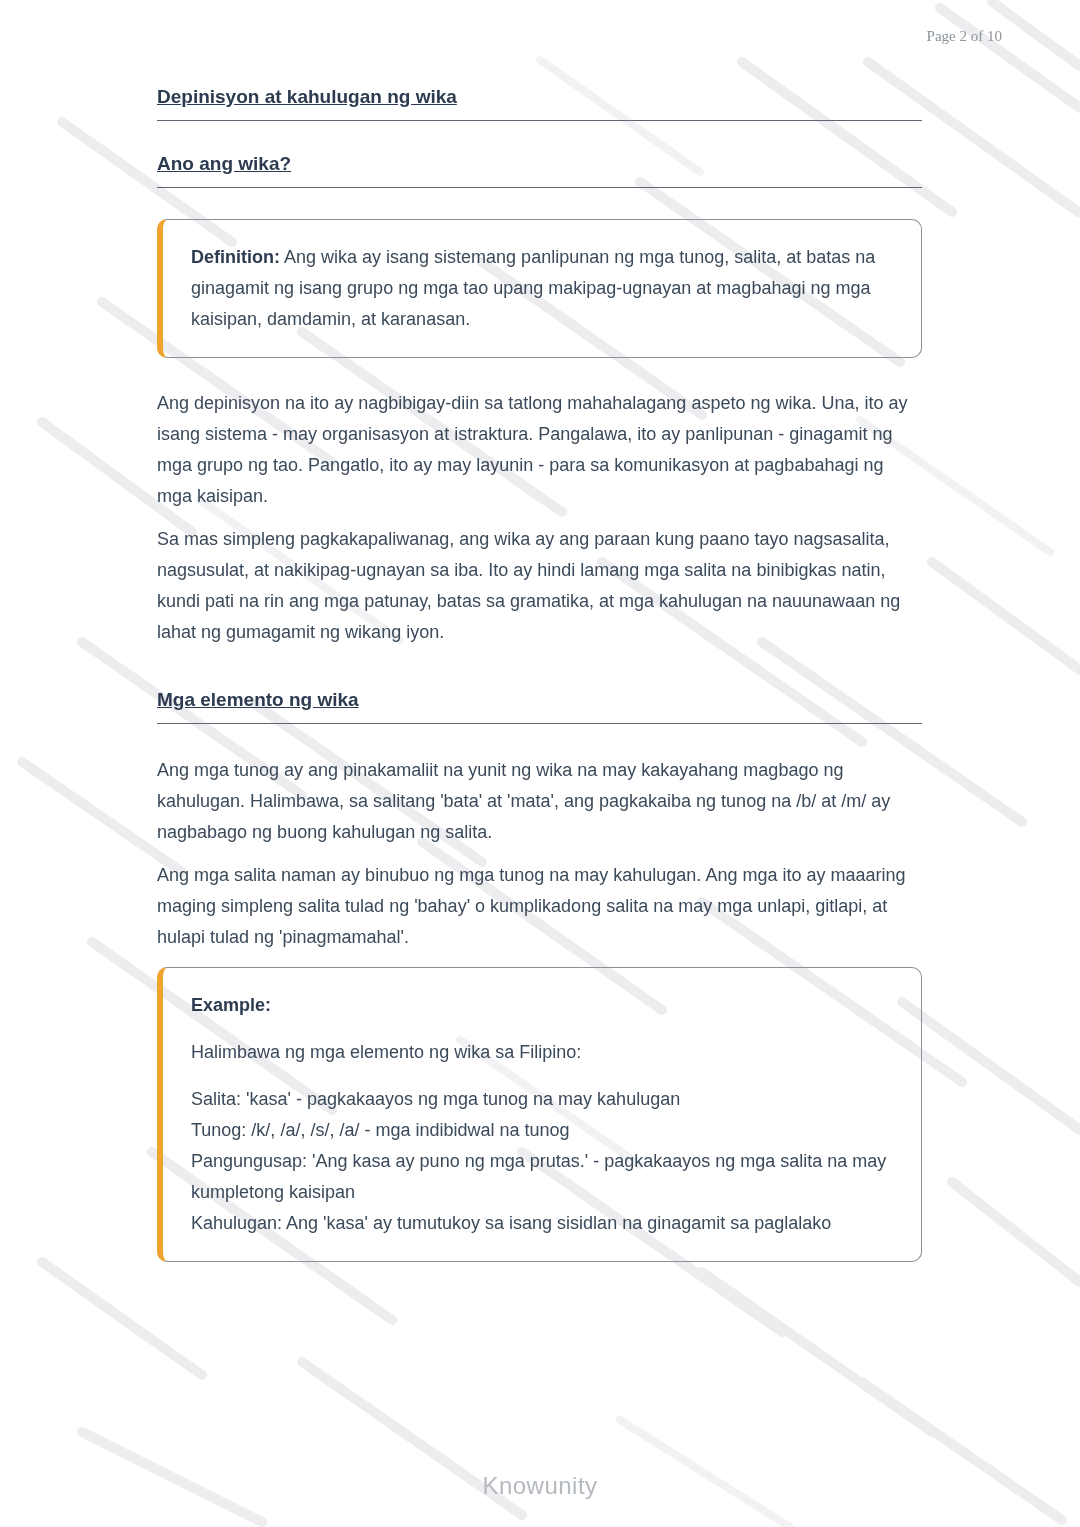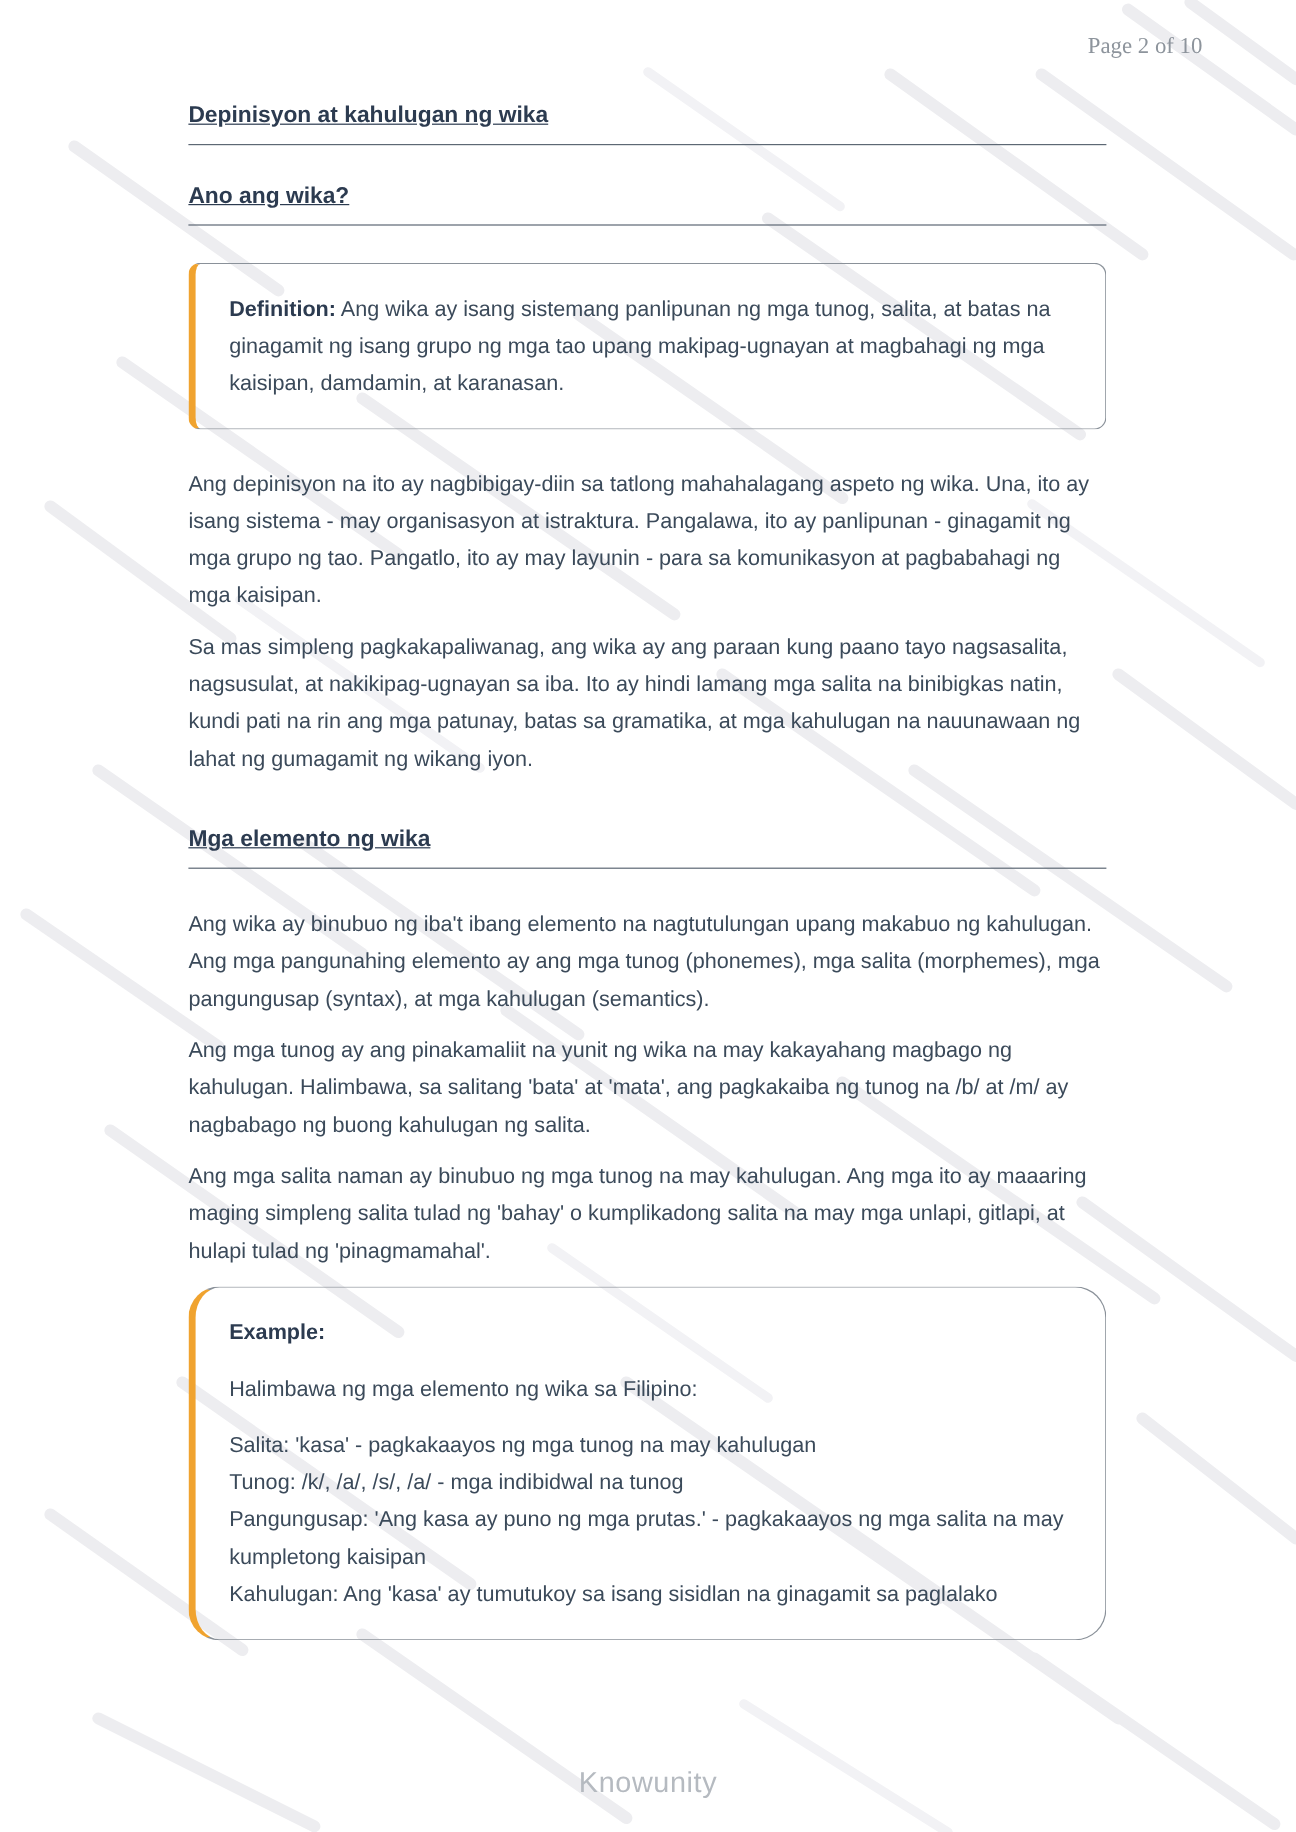--- a/index.html
+++ b/index.html
@@ -18,21 +18,21 @@
     position: absolute;
     inset: 0;
     z-index: 0;
     pointer-events: none;
   }
   .page-number {
     position: absolute;
     top: 28px;
     right: 78px;
     font-family: "Liberation Serif", serif;
-    font-size: 19px;
+    font-size: 15px;
     color: #8d949c;
     z-index: 2;
   }
   .content {
     position: absolute;
     left: 157px;
     top: 0;
     width: 765px;
     z-index: 1;
     color: #3b4a5a;
@@ -66,21 +66,20 @@
   .callout-label {
     font-weight: bold;
     color: #2c3b50;
   }
   .para {
     margin: 0 0 12px 0;
   }
   .example-box {
     margin-top: 14px;
     margin-bottom: 16px;
-    border-radius: 26px;
   }
   .ex-label {
     font-weight: bold;
     color: #2c3b50;
     margin-bottom: 16px;
   }
   .ex-intro {
     margin-bottom: 16px;
   }
   .footer-brand {
@@ -150,21 +149,20 @@
     <span class="callout-label">Definition:</span>
     <span>Ang wika ay isang sistemang panlipunan ng mga tunog, salita, at batas na ginagamit ng isang grupo ng mga tao upang makipag-ugnayan at magbahagi ng mga kaisipan, damdamin, at karanasan.</span>
   </div>
 
   <p class="para">Ang depinisyon na ito ay nagbibigay-diin sa tatlong mahahalagang aspeto ng wika. Una, ito ay isang sistema - may organisasyon at istraktura. Pangalawa, ito ay panlipunan - ginagamit ng mga grupo ng tao. Pangatlo, ito ay may layunin - para sa komunikasyon at pagbabahagi ng mga kaisipan.</p>
 
   <p class="para">Sa mas simpleng pagkakapaliwanag, ang wika ay ang paraan kung paano tayo nagsasalita, nagsusulat, at nakikipag-ugnayan sa iba. Ito ay hindi lamang mga salita na binibigkas natin, kundi pati na rin ang mga patunay, batas sa gramatika, at mga kahulugan na nauunawaan ng lahat ng gumagamit ng wikang iyon.</p>
 
   <div class="sec-heading mt-after-para">Mga elemento ng wika</div>
 
-  <p class="para">Ang wika ay binubuo ng iba't ibang elemento na nagtutulungan upang makabuo ng kahulugan. Ang mga pangunahing elemento ay ang mga tunog (phonemes), mga salita (morphemes), mga pangungusap (syntax), at mga kahulugan (semantics).</p>
 
   <p class="para">Ang mga tunog ay ang pinakamaliit na yunit ng wika na may kakayahang magbago ng kahulugan. Halimbawa, sa salitang 'bata' at 'mata', ang pagkakaiba ng tunog na /b/ at /m/ ay nagbabago ng buong kahulugan ng salita.</p>
 
   <p class="para">Ang mga salita naman ay binubuo ng mga tunog na may kahulugan. Ang mga ito ay maaaring maging simpleng salita tulad ng 'bahay' o kumplikadong salita na may mga unlapi, gitlapi, at hulapi tulad ng 'pinagmamahal'.</p>
 
   <div class="callout example-box">
     <div class="ex-label">Example:</div>
     <div class="ex-intro">Halimbawa ng mga elemento ng wika sa Filipino:</div>
     <div>Salita: 'kasa' - pagkakaayos ng mga tunog na may kahulugan</div>
     <div>Tunog: /k/, /a/, /s/, /a/ - mga indibidwal na tunog</div>

